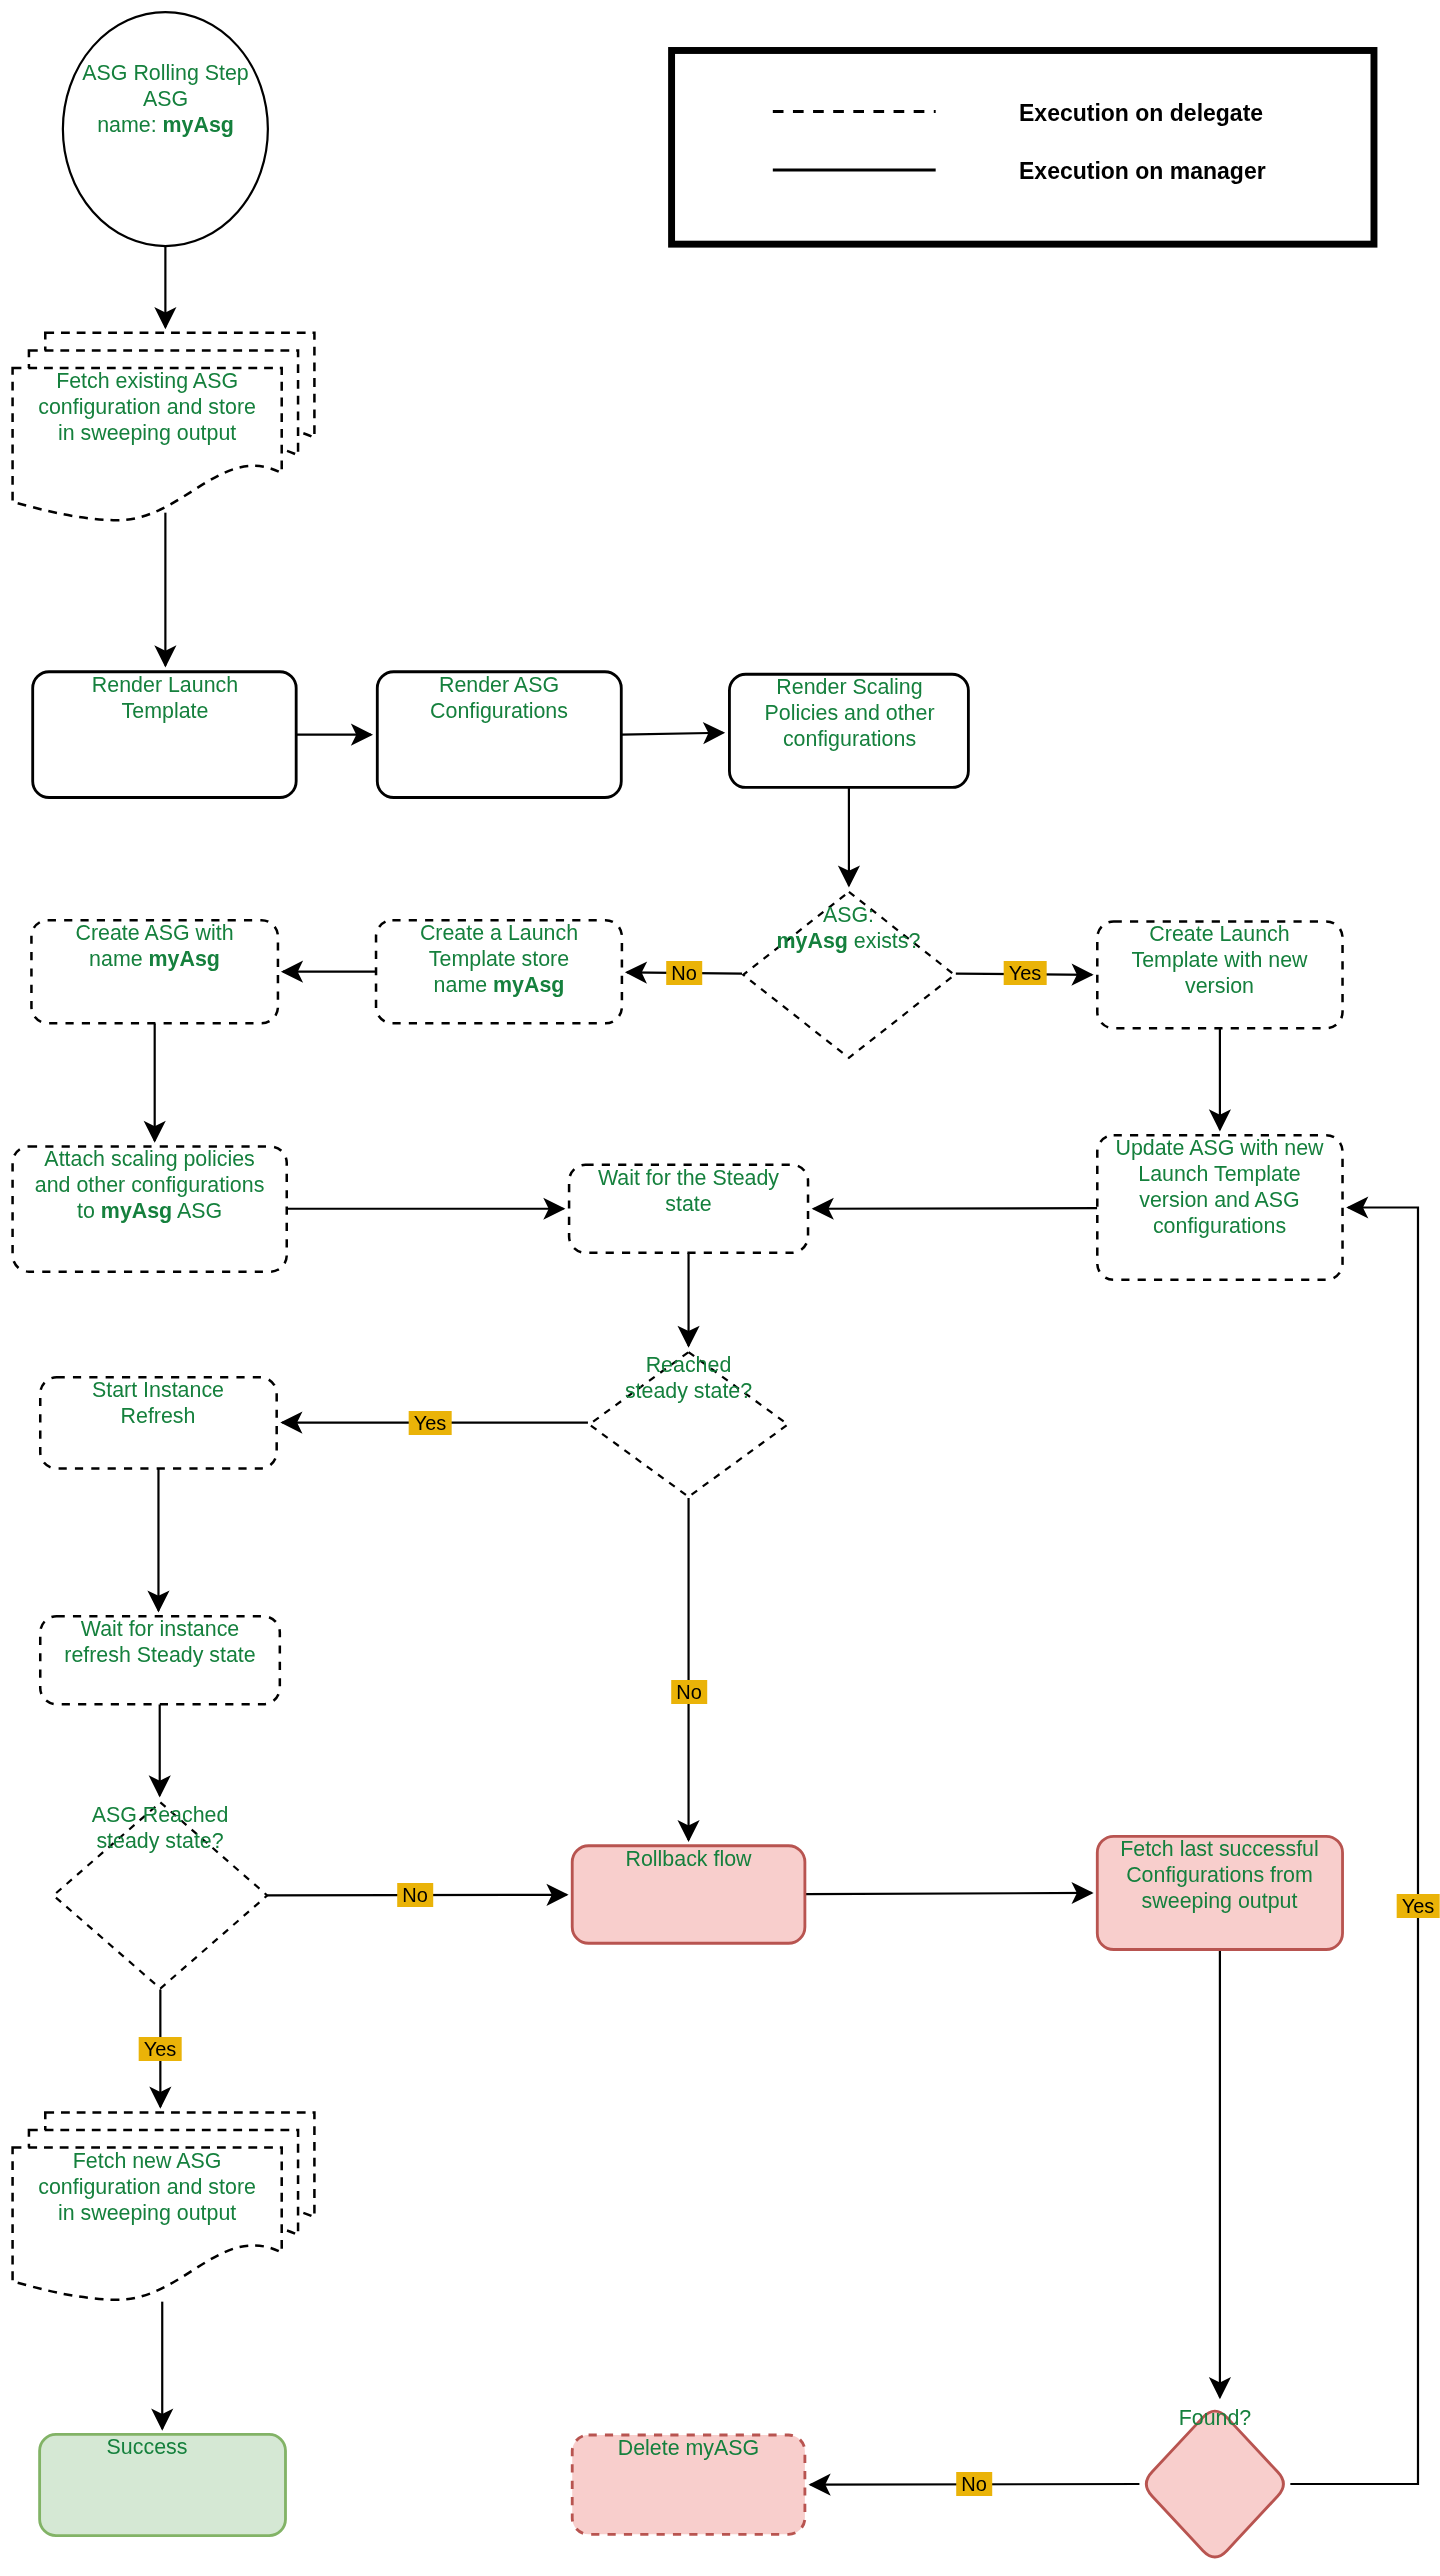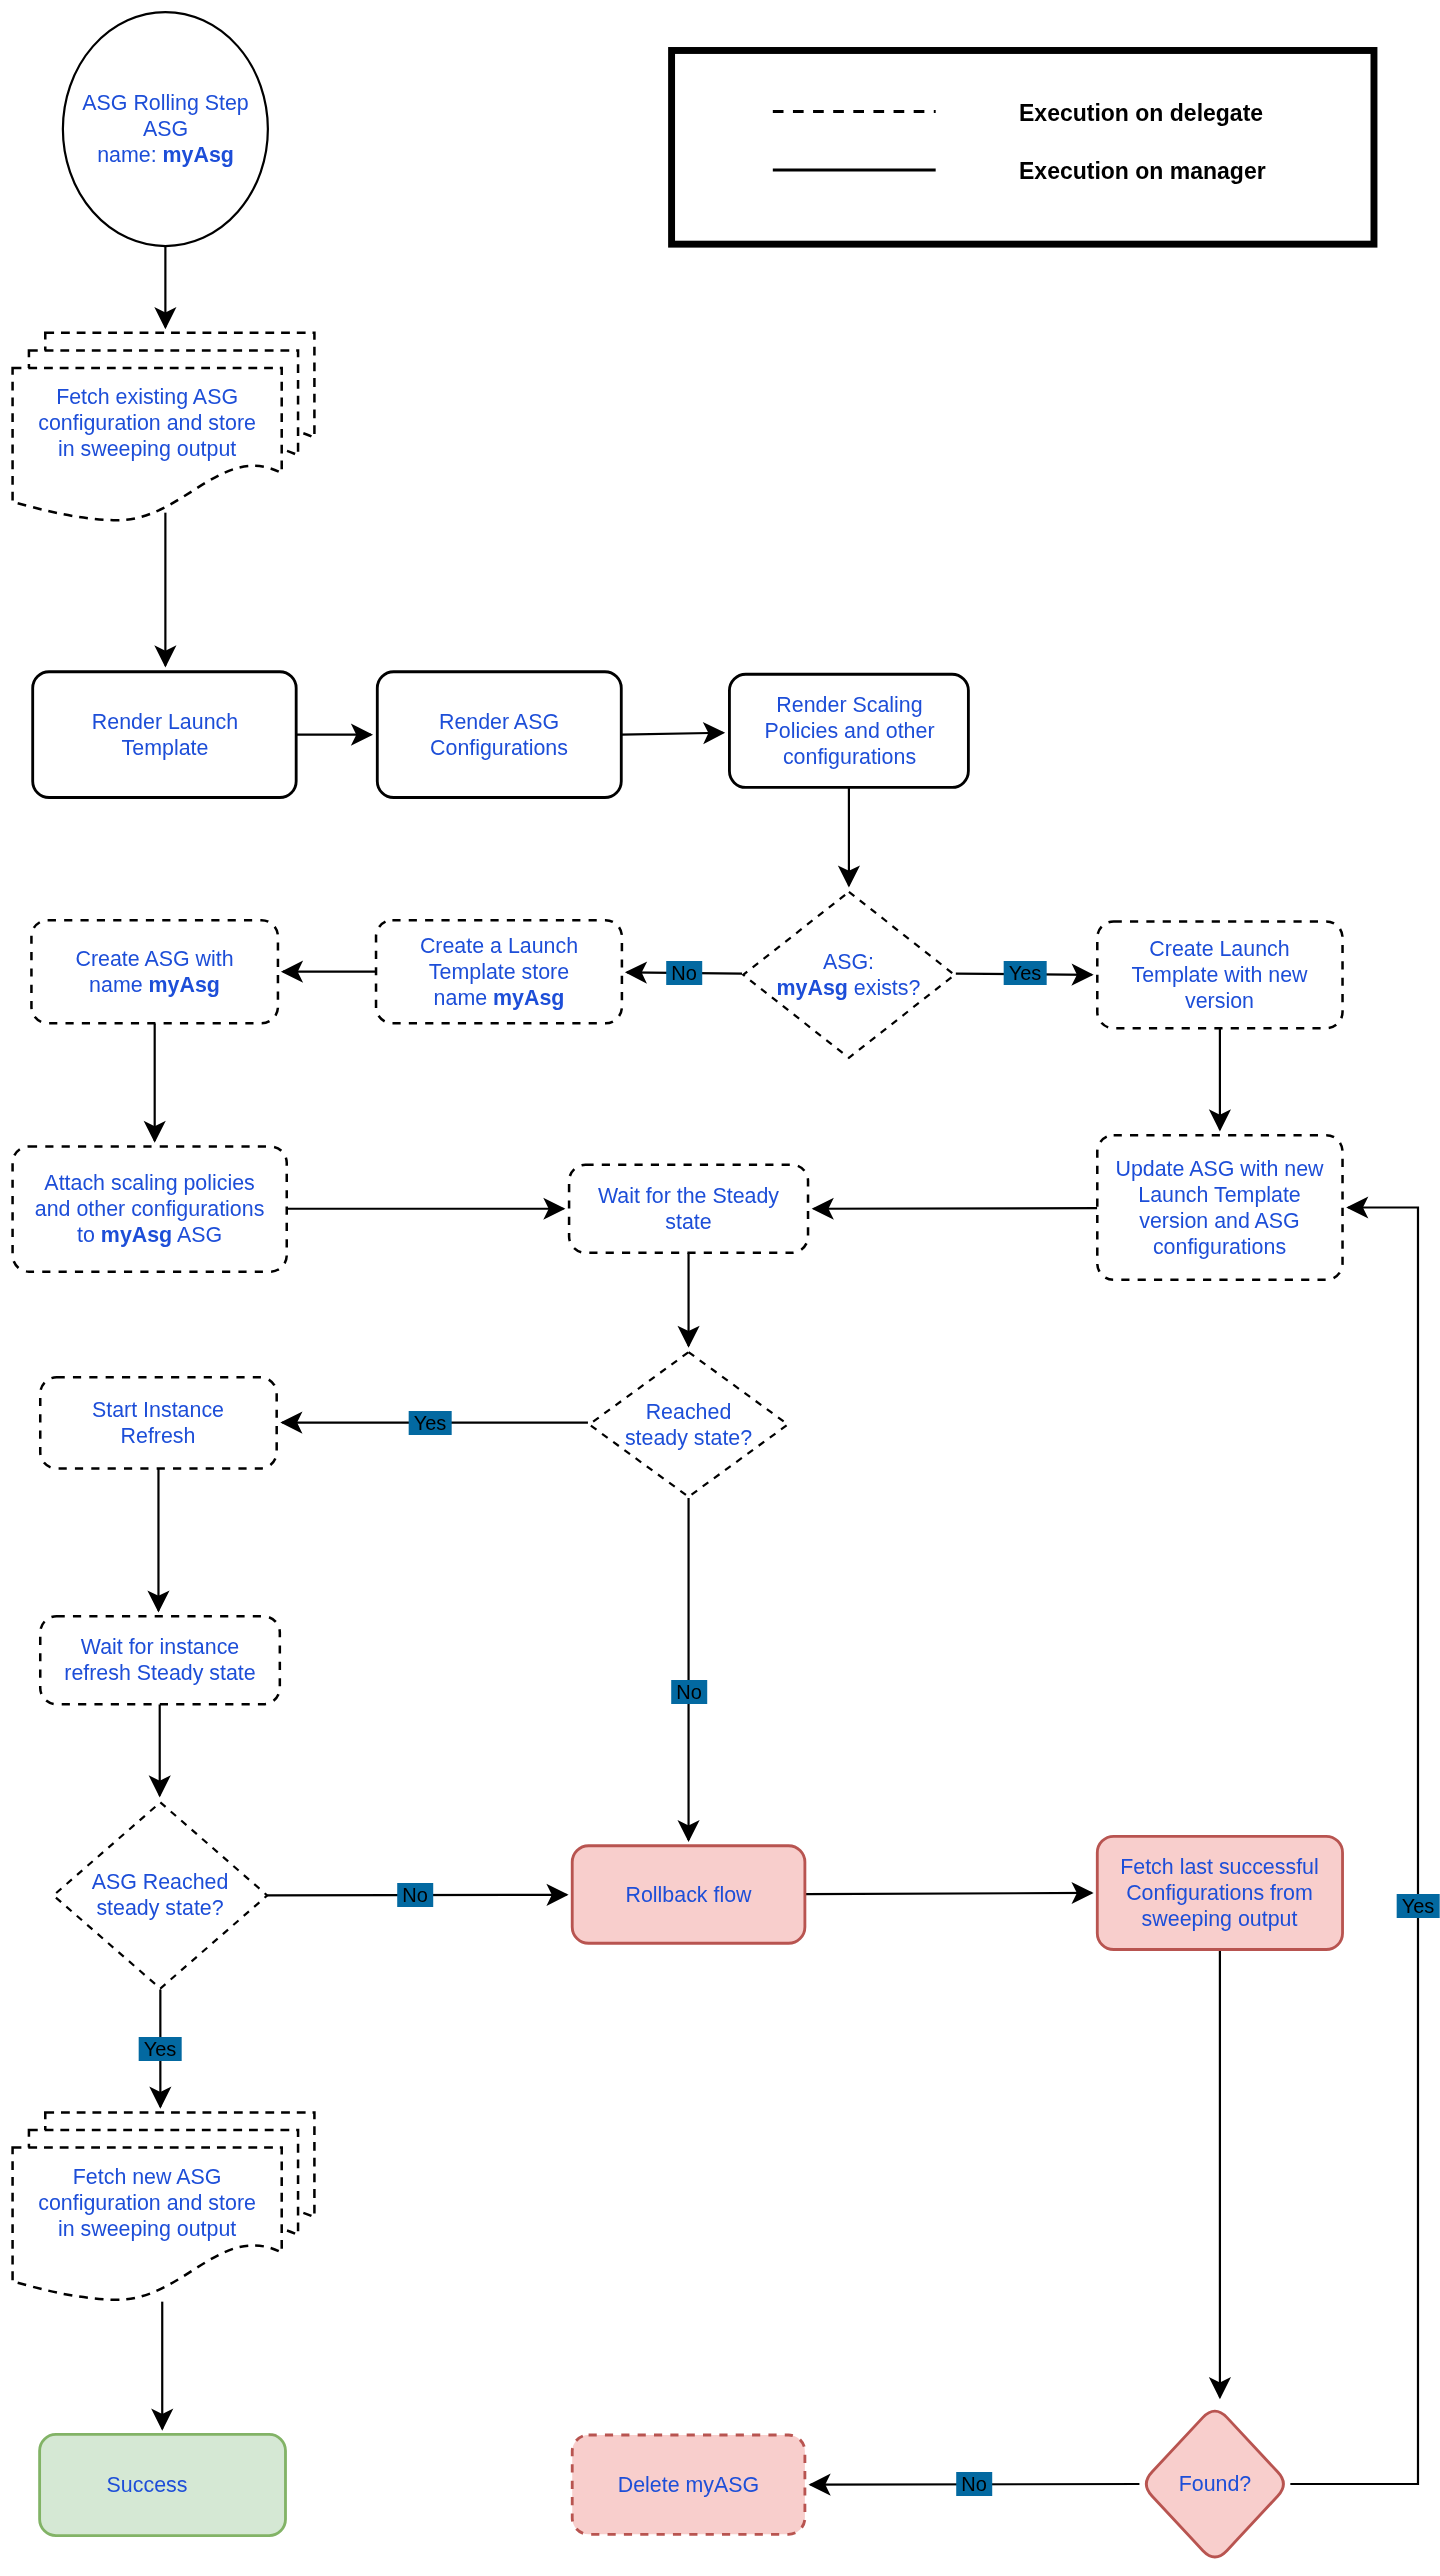--- a/index.html
+++ b/index.html
@@ -1,23 +1,23 @@
 <!DOCTYPE html>
 <html style="font-size:10px"><head>
 <meta charset="utf-8">
 <style>
   html,body{margin:0;padding:0;background:#ffffff;}
   body{width:1440px;height:2576px;position:relative;font-family:"Liberation Sans",sans-serif;color:#000;}
   #stage{position:absolute;left:0;top:0;width:1440px;height:2576px;}
   svg{position:absolute;left:0;top:0;}
-  .lbl{position:absolute;display:flex;flex-direction:column;justify-content:center;align-items:center;
-       text-align:center;font-size:21.4px;line-height:26px;color:#1d4ed8;pointer-events:none;}
+  .lbl{position:absolute;display:flex;flex-direction:column;align-items:center;
+       text-align:center;font-size:21.4px;line-height:26px;color:#15803d;pointer-events:none;}
   .line{white-space:pre;}
   .b{font-weight:bold;}
-  .edge-lbl{position:absolute;transform:translate(-50%,-50%);background:#0369a1;padding:0 5px;
+  .edge-lbl{position:absolute;transform:translate(-50%,-50%);background:#eab308;padding:0 5px;
             font-size:20px;line-height:24px;color:#000;}
   .leg-lbl{position:absolute;transform:translateY(-50%);font-size:23px;font-weight:bold;color:#000;}
 </style>
 </head>
 <body>
 
 <div id="stage">
 
 <svg width="1440" height="2576" viewBox="0 0 2290 4096">
   <defs>

